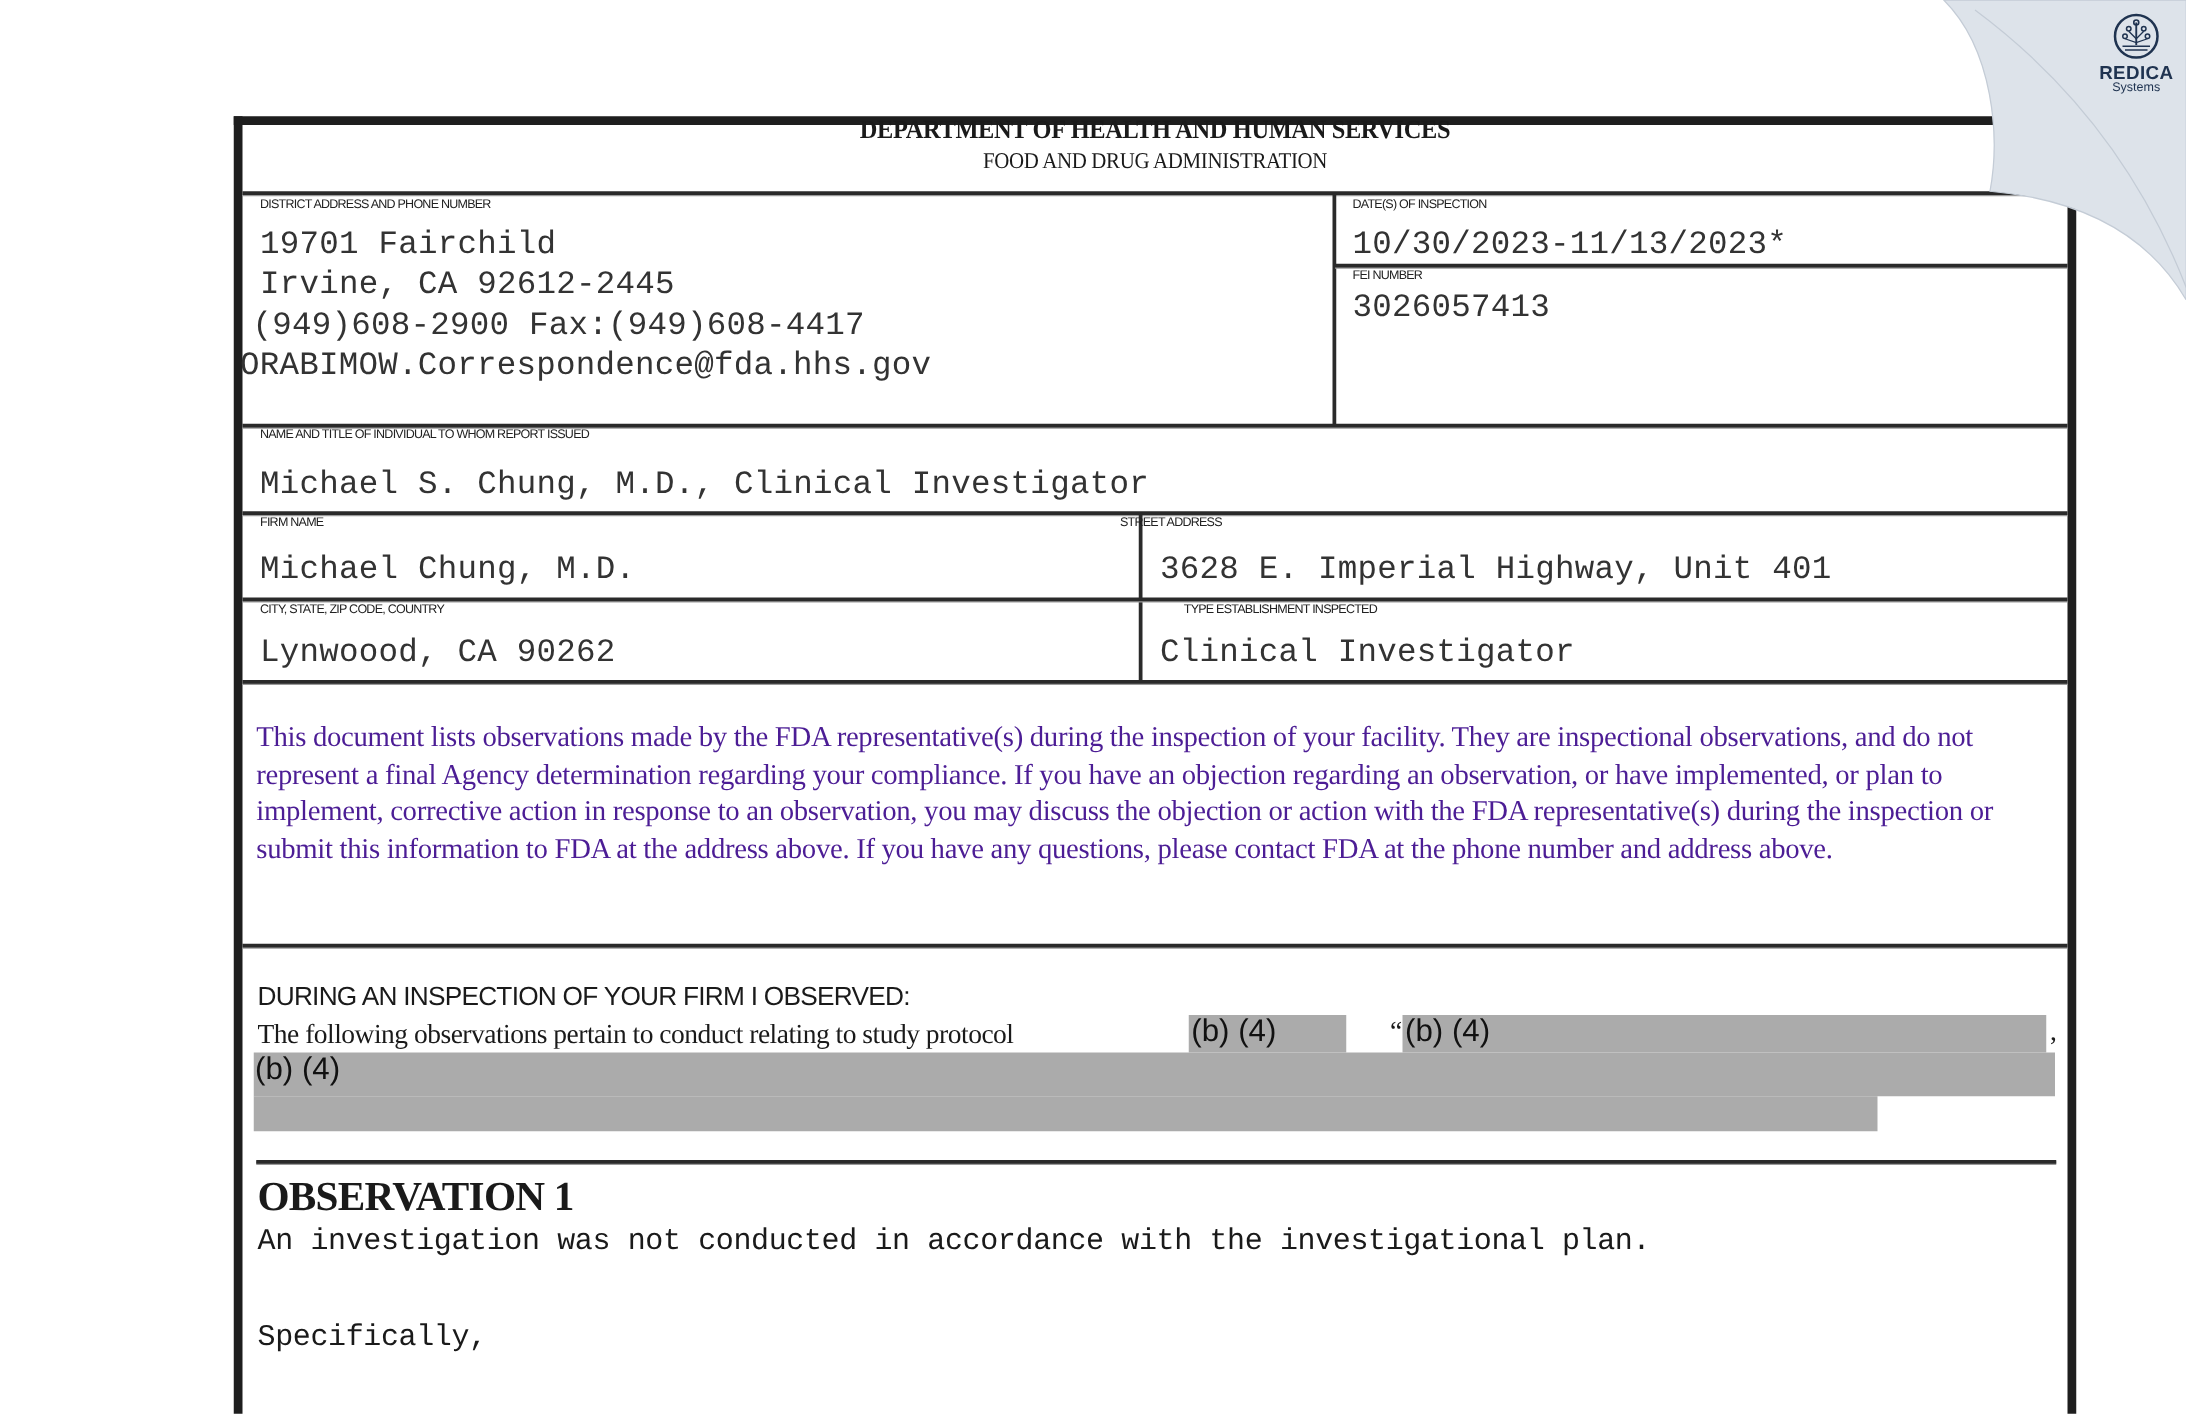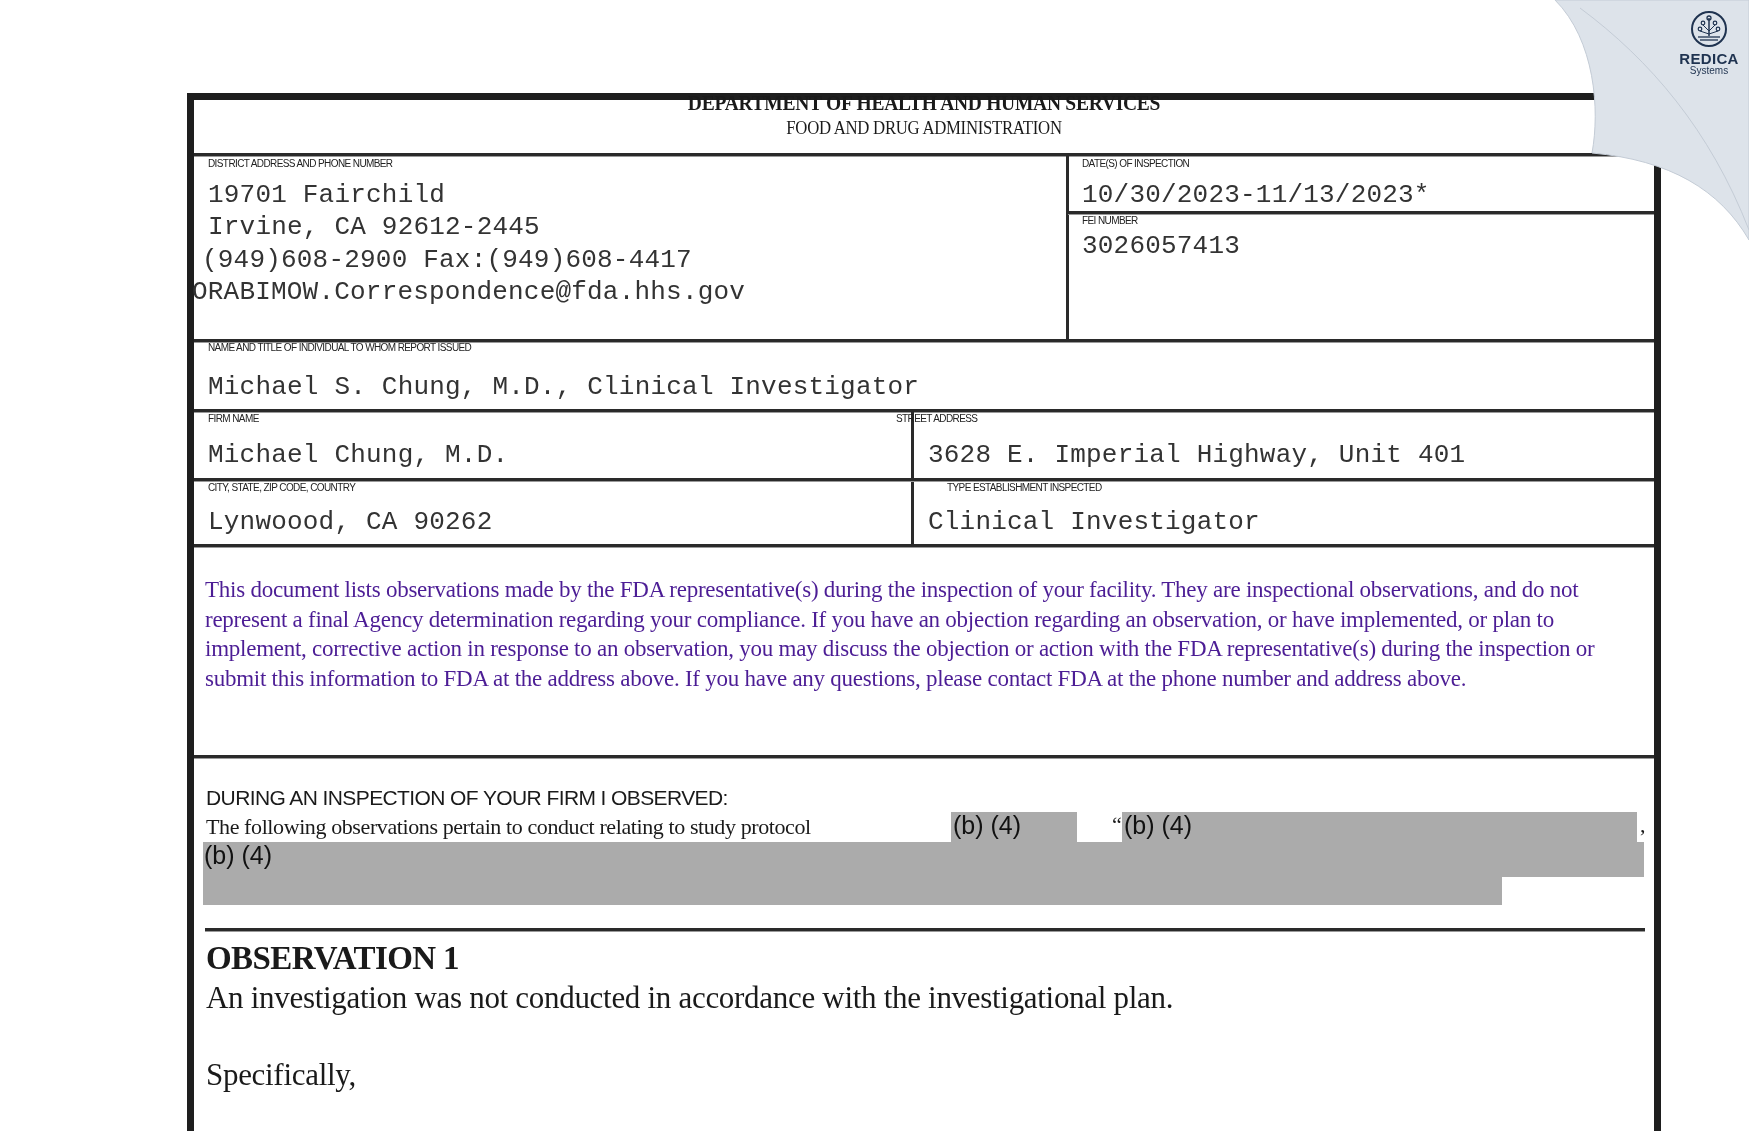--- a/index.html
+++ b/index.html
@@ -48,21 +48,21 @@
   }
   .redact { position: absolute; background: #ababab; }
   .redact-text {
     position: absolute; font-family: "Liberation Sans", sans-serif; font-size: 25px; color: #111; white-space: nowrap;
   }
   .obs-title {
     position: absolute; left: 206px; top: 940px;
     font-family: "Liberation Serif", serif; font-weight: bold; font-size: 33px; letter-spacing: -0.6px;
   }
   .obs-text {
-    position: absolute; left: 206px; font-family: Liberation Serif, serif; font-size: 31px; letter-spacing: -0.3px; white-space: nowrap;
+    position: absolute; left: 206px; font-family: Liberation Mono, monospace; font-size: 24px; letter-spacing: -0.3px; white-space: nowrap;
   }
   .logo-text { position: absolute; width: 100%; text-align: center; font-family: "Liberation Sans", sans-serif; color: #1f3350; }
 </style>
 </head>
 <body>
 
 <div class="form"></div>
 
 <div class="abs" style="left:194px; top:91px; width:1460px; height:50px;">
   <div class="hdr-title" style="top:0px;">DEPARTMENT OF HEALTH AND HUMAN SERVICES</div>

